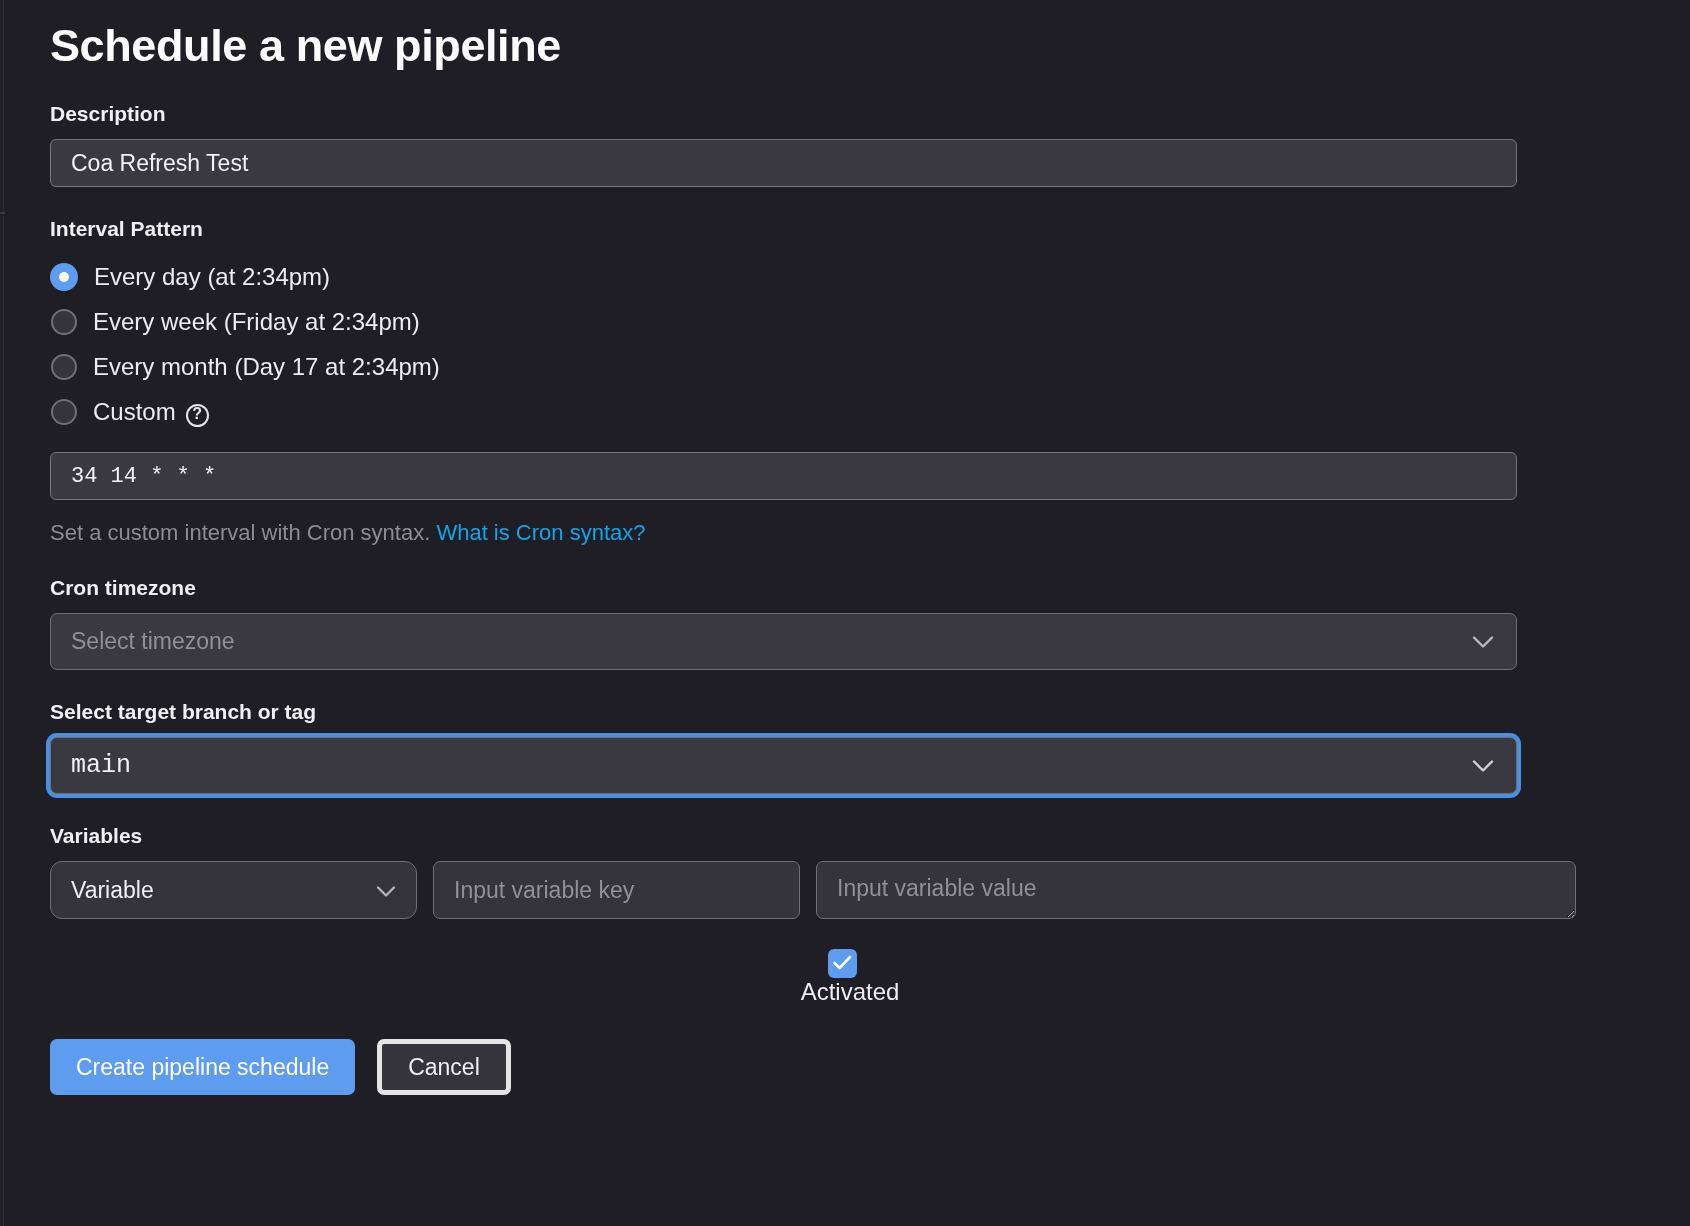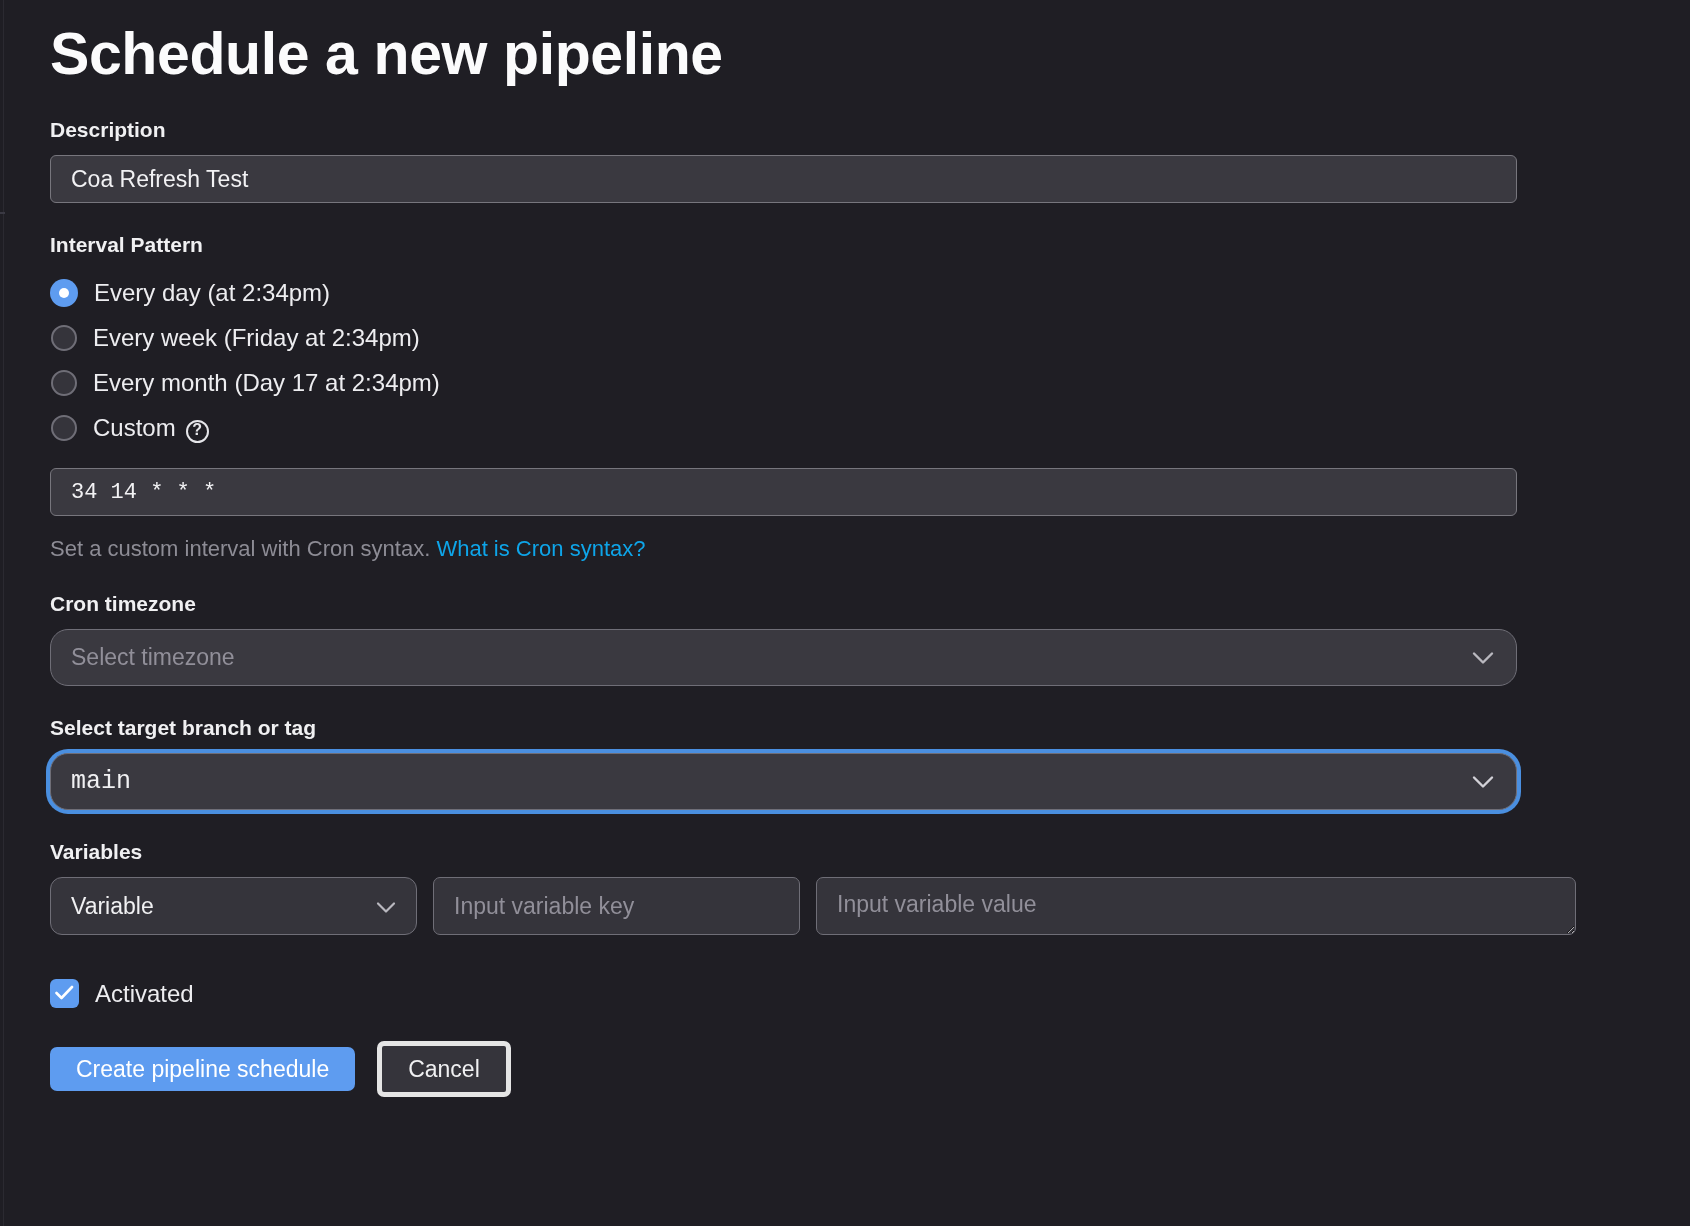--- a/index.html
+++ b/index.html
@@ -38,21 +38,21 @@
 
   .page {
     position: absolute;
     left: 0;
     top: 0;
     width: 1690px;
     padding: 0 40px 0 50px;
   }
 
   h1.page-title {
-    font-size: 59px;
+    font-size: 45px;
     font-weight: bold;
     letter-spacing: -0.4px;
     margin: 0;
     padding-top: 20px;
     color: #fbfbfc;
   }
 
   .field-label {
     font-size: 21px;
     font-weight: bold;
@@ -156,21 +156,21 @@
     text-decoration: none;
   }
 
   
   .select {
     position: relative;
     width: 1467px;
     height: 57px;
     background: #3a3940;
     border: 1px solid #6f6e77;
-    border-radius: 18px;
+    border-radius: 7px;
     display: flex;
     align-items: center;
     padding: 0 20px;
     font-size: 23px;
   }
   .select .value { color: #f0f0f2; }
   .select .placeholder { color: #918f99; }
   .select .chev {
     position: absolute;
     right: 22px;
@@ -240,21 +240,22 @@
     resize: vertical;
     overflow: hidden;
     display: block;
   }
   .var-value::placeholder { color: #918f99; }
 
   
   .check-row {
     display: flex;
     align-items: center;
-    margin-top: 44px;
+    margin-top: 30px;
+    flex-direction: column;
   }
   .checkbox {
     width: 29px;
     height: 29px;
     border-radius: 6px;
     background: #5e9cf0;
     position: relative;
     flex: 0 0 auto;
     margin-right: 16px;
   }
@@ -271,21 +272,21 @@
     gap: 22px;
     margin-top: 33px;
   }
   .btn-primary {
     background: #5e9cf0;
     color: #ffffff;
     border: none;
     border-radius: 7px;
     font-size: 23px;
     font-family: "Liberation Sans", sans-serif;
-    height: 44px;
+    height: 56px;
     padding: 0 26px;
     cursor: pointer;
   }
   .btn-secondary {
     background: #35343b;
     color: #f0f0f2;
     border: 5px solid #e5e5e5;
     border-radius: 7px;
     font-size: 23px;
     font-family: "Liberation Sans", sans-serif;

